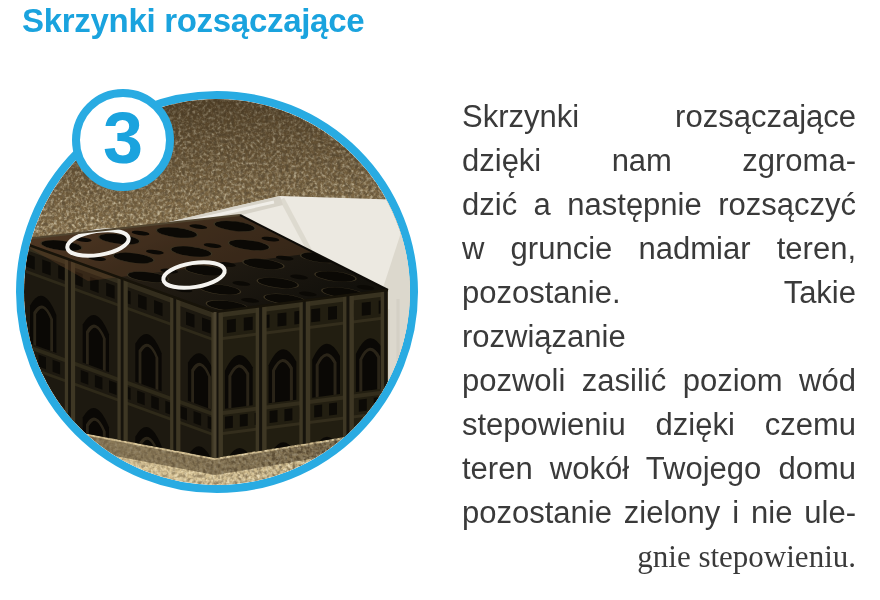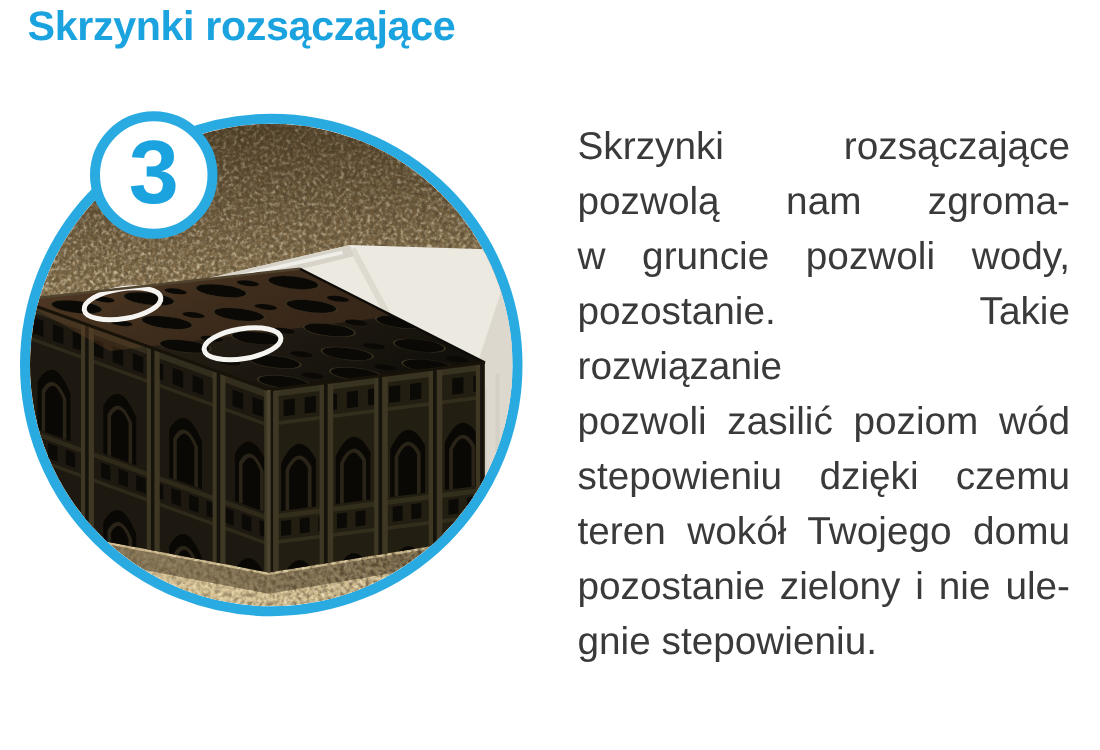--- a/index.html
+++ b/index.html
@@ -24,21 +24,21 @@
   }
   .badge span{
     color:#1aa3de;font-weight:bold;font-size:72px;line-height:1;
     transform:translateY(-2px);
   }
   .article{
     position:absolute;left:462px;top:95px;width:394px;
     color:#3a3a3a;font-size:31px;line-height:44px;
   }
   .article .jl{text-align:justify;text-align-last:justify;}
-  .article .ll{text-align:left;}
+  .article .ll{text-align:right;font-family:Liberation Serif, serif;}
 </style>
 </head>
 <body>
 
 <div class="page">
 
   <h1 class="title">Skrzynki rozsączające</h1>
 
   <div class="circle-figure">
     <svg width="386" height="386" viewBox="0 0 386 386">
@@ -223,22 +223,23 @@
       </g>
     </svg>
   </div>
 
   <div class="badge">
     <span>3</span>
   </div>
 
   <div class="article">
     <div class="jl">Skrzynki rozsączające</div>
-    <div class="jl">pozwolą nam zgroma-</div>
-    <div class="jl">w gruncie pozwoli wody,</div>
+    <div class="jl">dzięki nam zgroma-</div>
+    <div class="jl">dzić a następnie rozsączyć</div>
+    <div class="jl">w gruncie nadmiar teren,</div>
     <div class="jl">pozostanie. Takie rozwiązanie</div>
     <div class="jl">pozwoli zasilić poziom wód</div>
     <div class="jl">stepowieniu dzięki czemu</div>
     <div class="jl">teren wokół Twojego domu</div>
     <div class="jl">pozostanie zielony i nie ule-</div>
     <div class="ll">gnie stepowieniu.</div>
   </div>
 
 </div>
 

